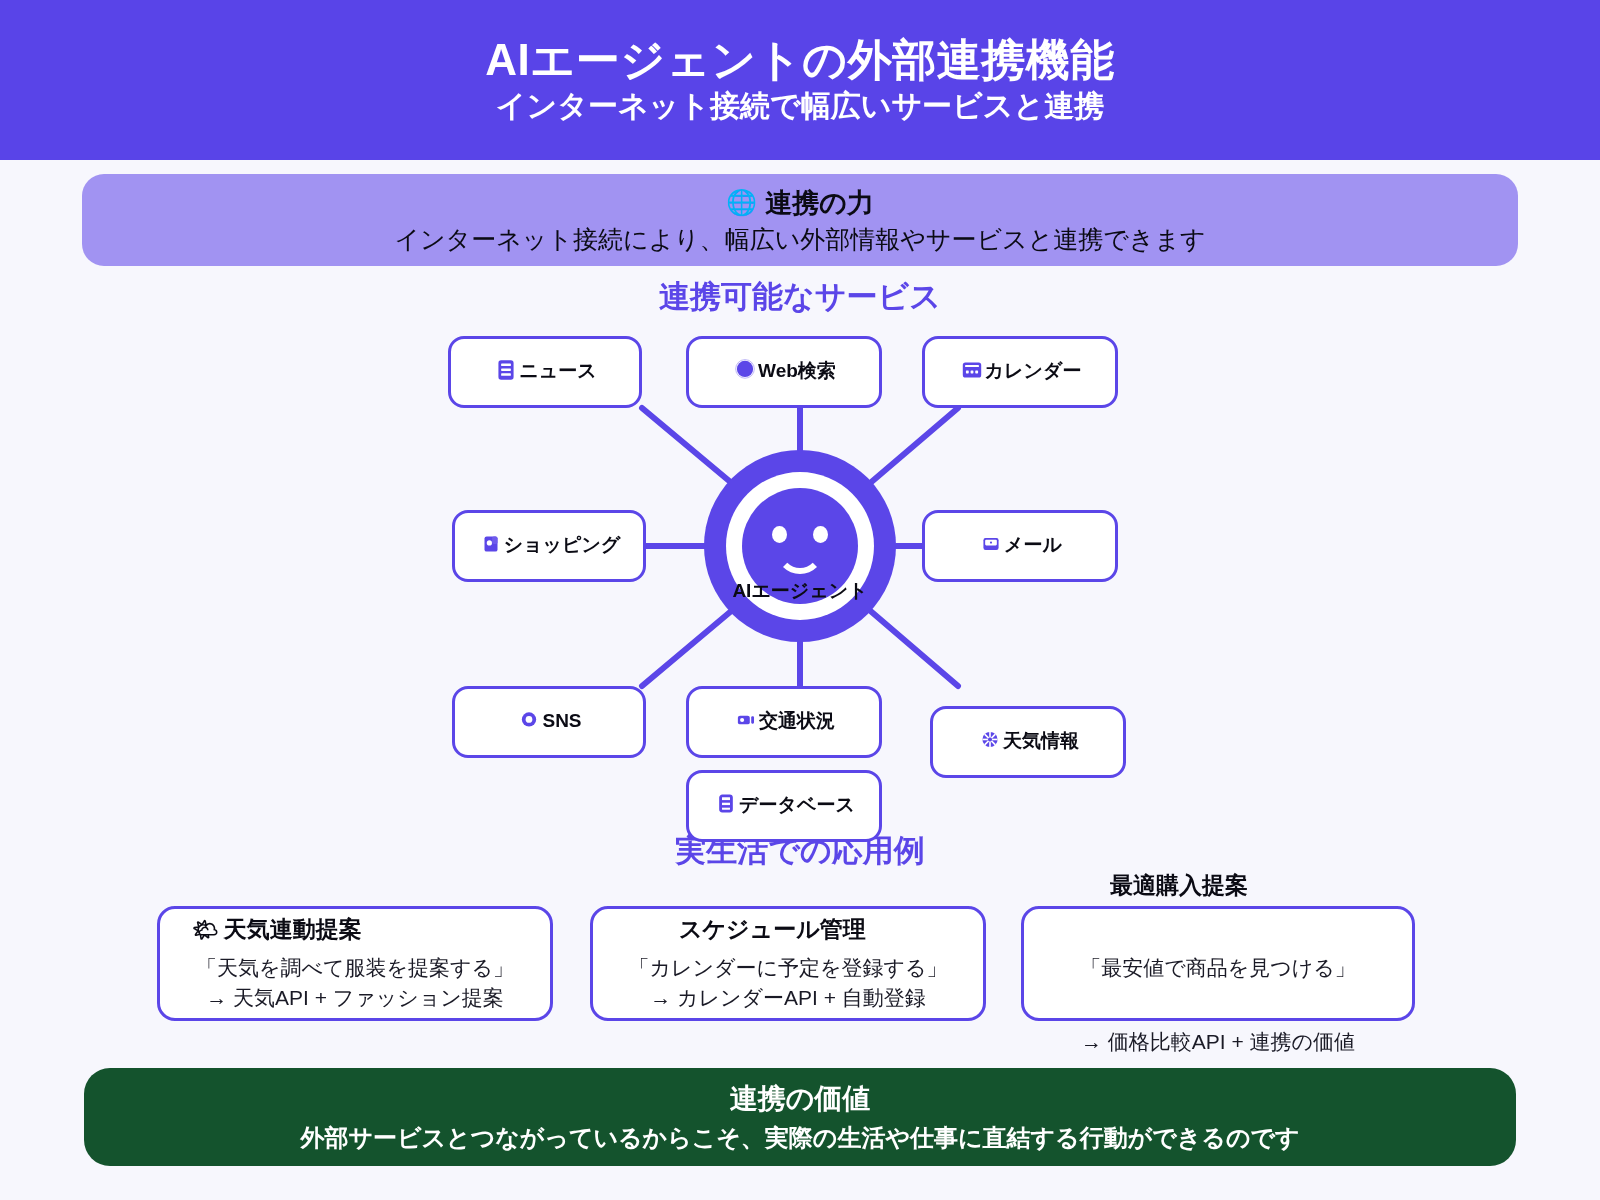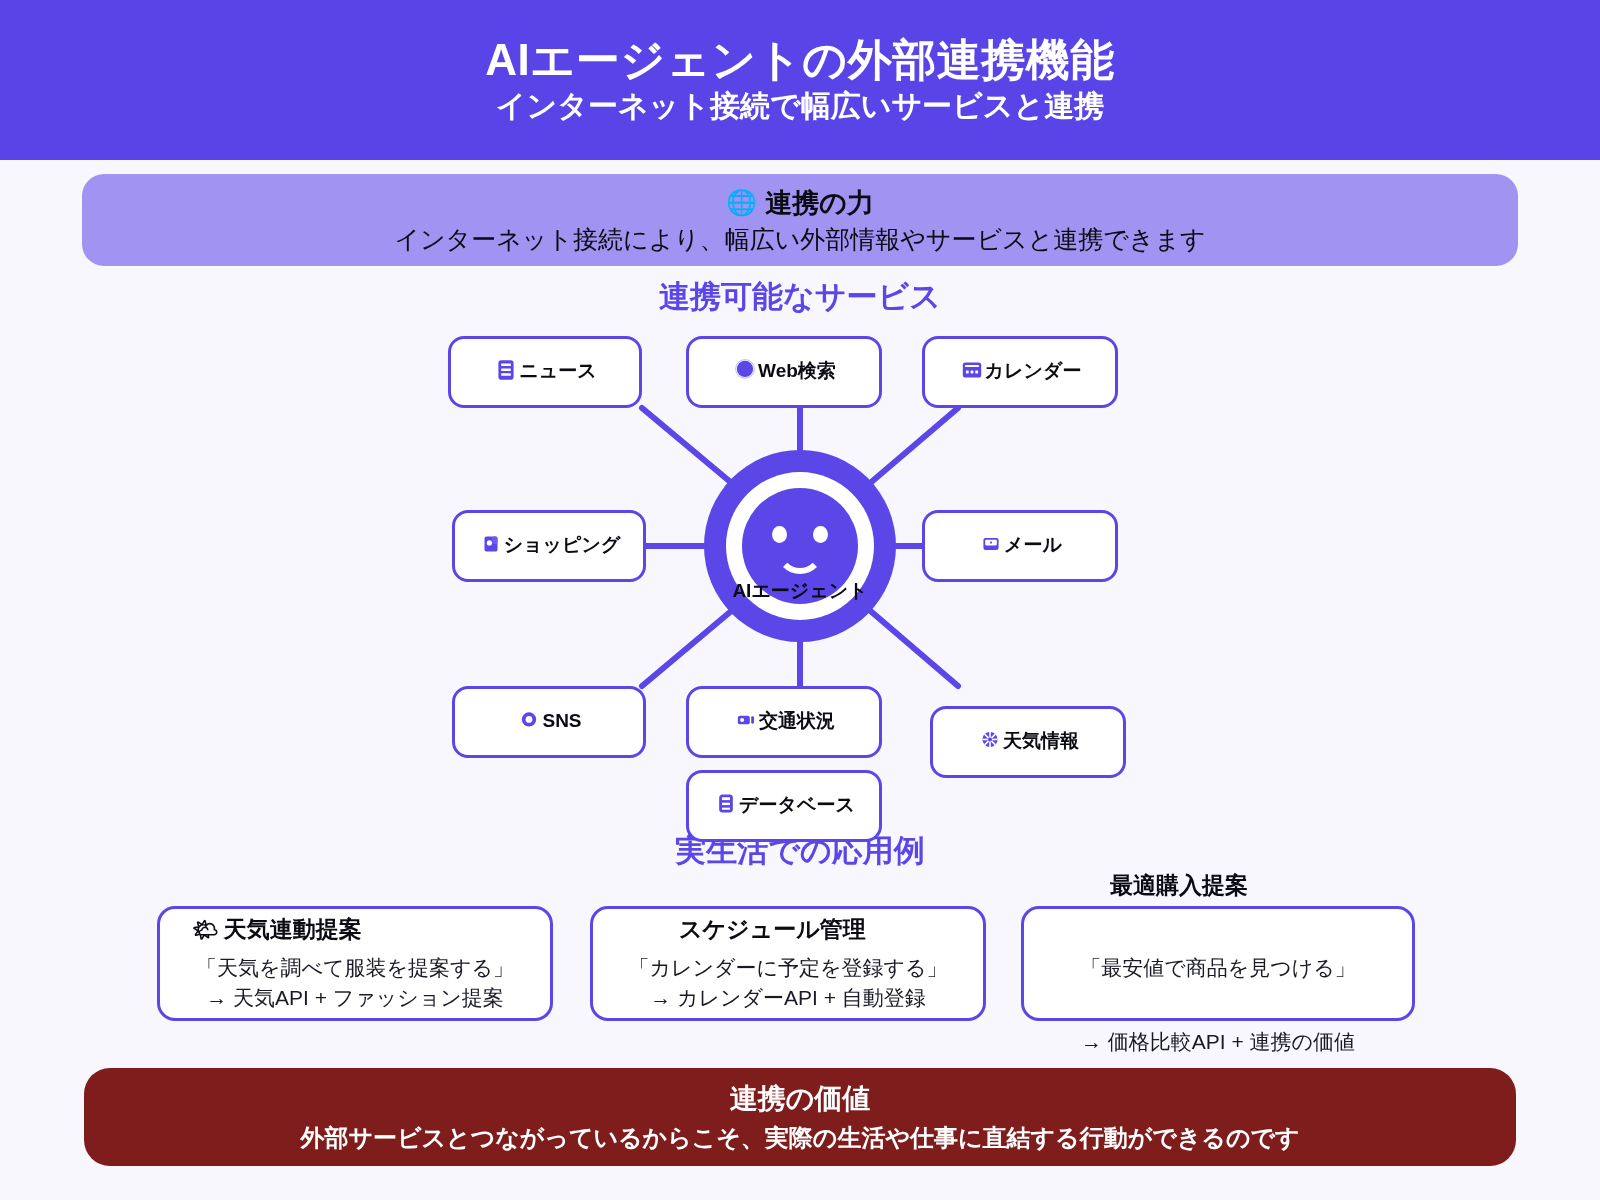--- a/index.html
+++ b/index.html
@@ -148,21 +148,21 @@
     align-self: flex-start; margin-left: 22px; margin-bottom: 8px;
   }
   .card-title.no-emoji { margin-left: 76px; }
   .card-emoji { font-size: 21px; line-height: 1; }
   .card-line { font-size: 21px; color: #1A1A26; line-height: 1.45; }
 
   
   .footer {
     position: absolute; left: 84px; top: 1068px;
     width: 1432px; height: 98px;
-    background: #7f1d1d;
+    background: #14532d;
     border-radius: 26px;
     display: flex; flex-direction: column;
     align-items: center; justify-content: center;
     gap: 4px;
   }
   .footer-title { color: #FFFFFF; font-size: 28px; font-weight: bold; }
   .footer-desc { color: #FFFFFF; font-size: 24px; font-weight: bold; }
 </style>
 </head>
 <body>

